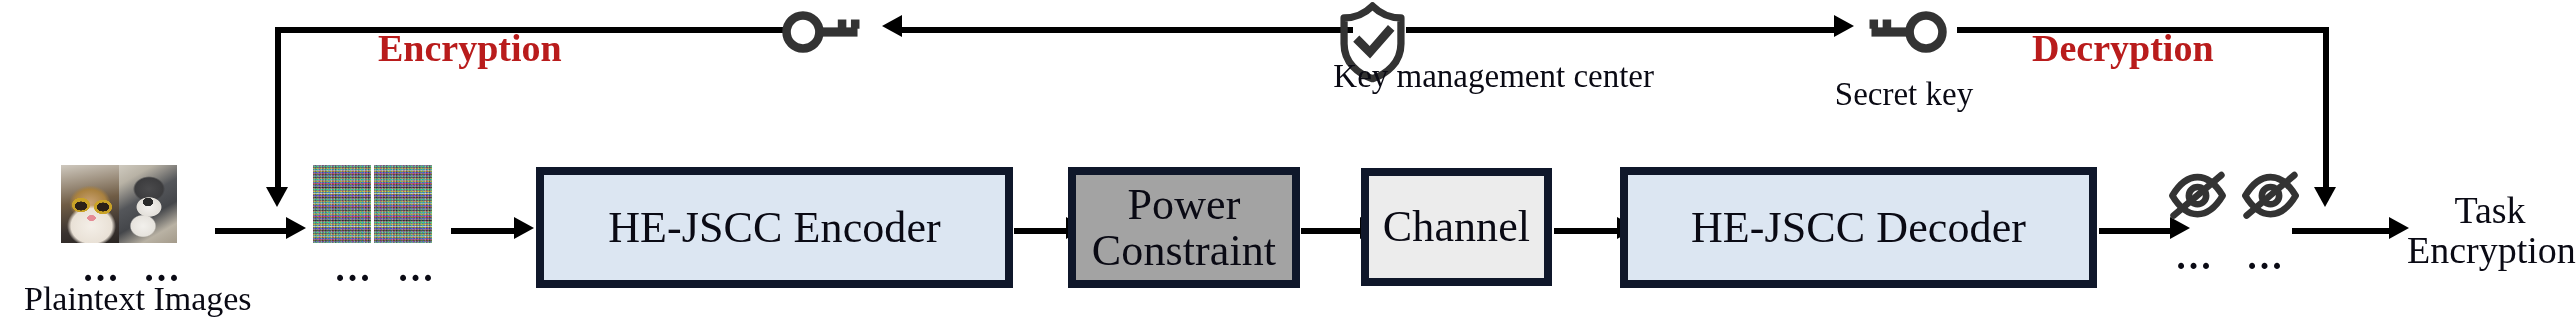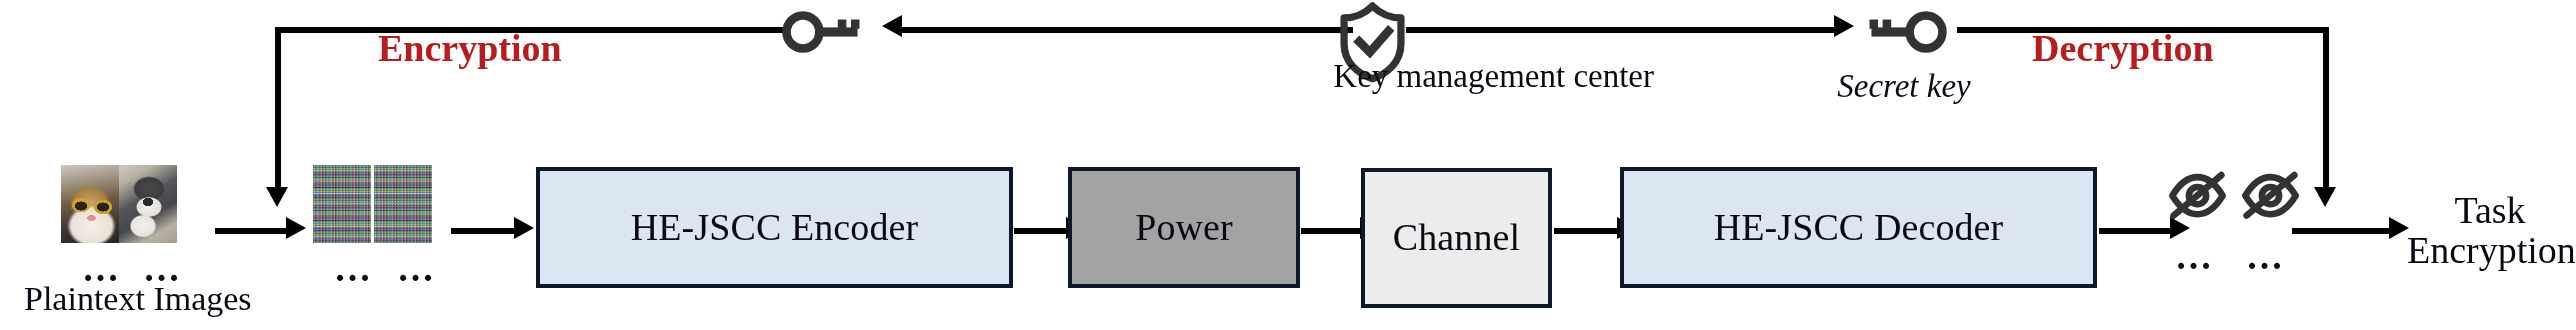--- a/index.html
+++ b/index.html
@@ -31,25 +31,25 @@
   .arrow-d {
     position:absolute; width:0; height:0;
     border-left:11.3px solid transparent;
     border-right:11.3px solid transparent;
     border-top:20px solid #000;
   }
 
   
   .block {
     position:absolute;
-    border:4px solid #0f172a;
+    border:8px solid #0f172a;
     box-sizing:border-box;
     display:flex; align-items:center; justify-content:center;
     text-align:center;
-    font-size:38px;
+    font-size:44px;
     line-height:1.04;
     color:#0a0a14;
     letter-spacing:0.1px;
   }
 
   
   .thumbpair { position:absolute; display:flex; }
   .thumb { width:58px; height:78px; }
 
   .cat {
@@ -159,21 +159,21 @@
   <div class="arrow-r" style="left:1834px; top:15.3px;"></div>
 
   <div class="abs" style="left:1862px; top:8.6px; width:86px; height:46px;">
     <svg width="86" height="46" viewBox="0 0 130 70">
       <circle cx="97" cy="35" r="25" fill="none" stroke="#333" stroke-width="13"></circle>
       <rect x="14" y="28" width="60" height="14" fill="#333"></rect>
       <rect x="31" y="16" width="13" height="14" fill="#333"></rect>
       <rect x="11" y="16" width="13" height="14" fill="#333"></rect>
     </svg>
   </div>
-  <div class="icon-label" style="left:1818px; top:68px; width:172px;font-style:italic;">Secret key</div>
+  <div class="icon-label" style="left:1818px; top:76px; width:172px;">Secret key</div>
 
   <div class="hline" style="left:1957px; top:26.5px; width:371px;"></div>
   <div class="vline" style="left:2323px; top:26.5px; height:166px;"></div>
   <div class="arrow-d" style="left:2314px; top:187px;"></div>
 
   <div class="stage-title" style="left:378px; top:26px;">Encryption</div>
   <div class="stage-title" style="left:2032px; top:26px;">Decryption</div>
 
   <div class="thumbpair" style="left:61px; top:165px;">
     <div class="thumb cat"></div>
@@ -196,26 +196,27 @@
   <div class="hline" style="left:451px; top:228px; width:65px;"></div>
   <div class="arrow-r" style="left:514px; top:217px;"></div>
 
   <div class="block" style="left:536px; top:167px; width:477px; height:121px; background:#dce6f2;">HE-JSCC Encoder</div>
 
   <div class="hline" style="left:1014px; top:228px; width:53px;"></div>
   <div class="arrow-r" style="left:1066px; top:217px;"></div>
 
   <div class="block" style="left:1068px; top:167px; width:232px; height:121px; background:#a3a3a3; flex-direction:column;">
     <span>Power</span>
+    <span>Constraint</span>
   </div>
 
   <div class="hline" style="left:1301px; top:228px; width:61px;"></div>
   <div class="arrow-r" style="left:1360px; top:217px;"></div>
 
-  <div class="block" style="left:1361px; top:168px; width:191px; height:140px; background:#ececec;">Channel</div>
+  <div class="block" style="left:1361px; top:168px; width:191px; height:118px; background:#ececec;">Channel</div>
 
   <div class="hline" style="left:1554px; top:228px; width:65px;"></div>
   <div class="arrow-r" style="left:1617px; top:217px;"></div>
 
   <div class="block" style="left:1620px; top:167px; width:477px; height:121px; background:#dce6f2;">HE-JSCC Decoder</div>
 
   <div class="hline" style="left:2099px; top:228px; width:73px;"></div>
   <div class="arrow-r" style="left:2170px; top:217px;"></div>
 
   <div class="abs" style="left:2167px; top:169px; width:61px; height:52px;">

